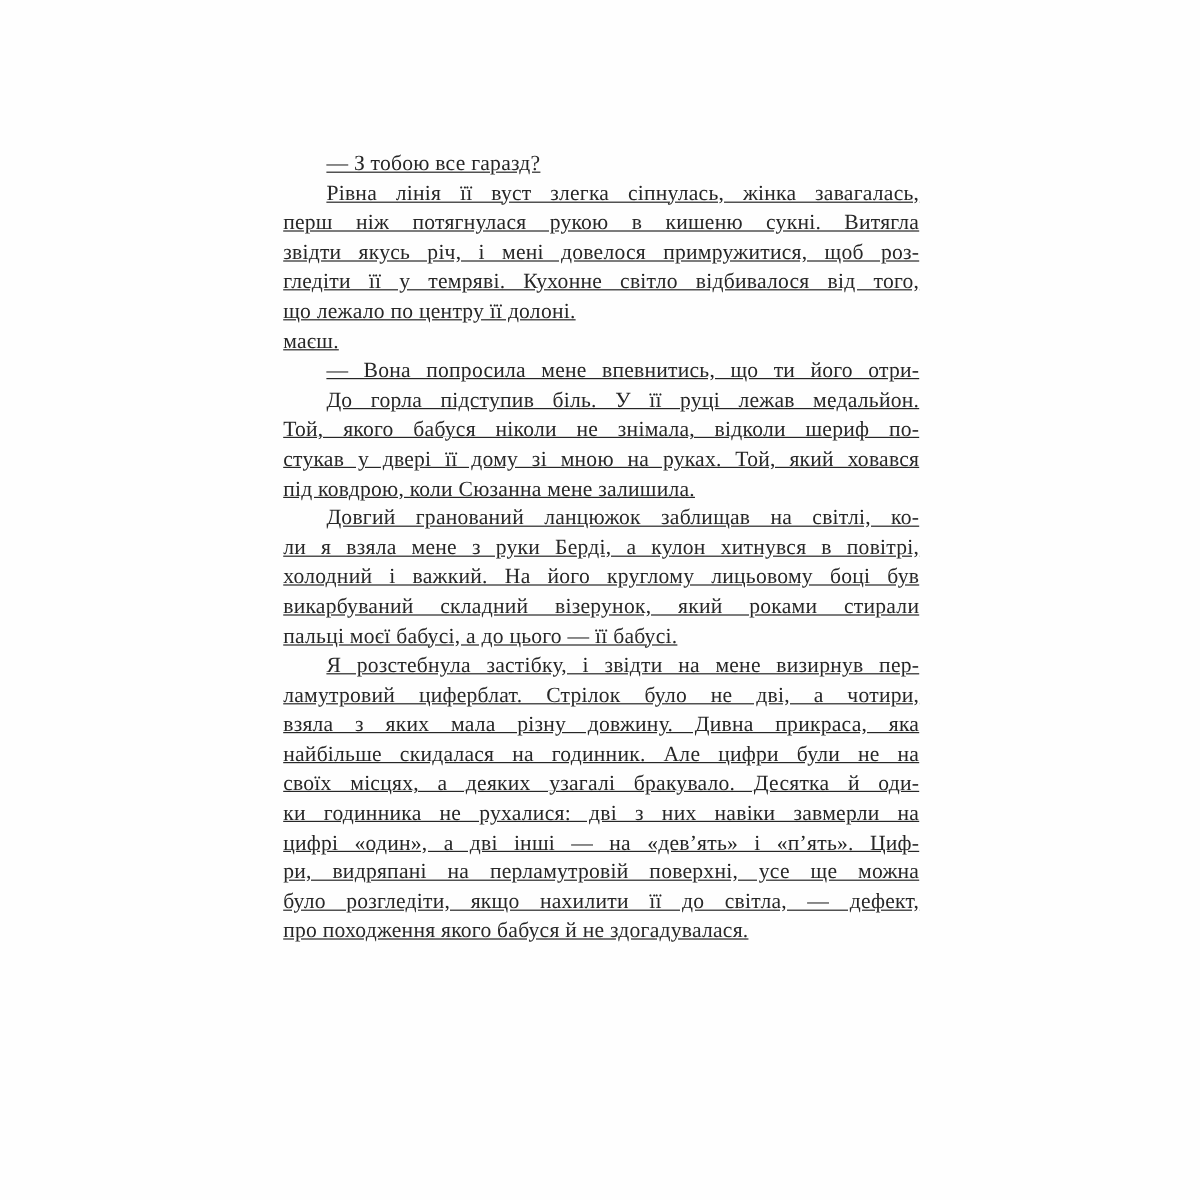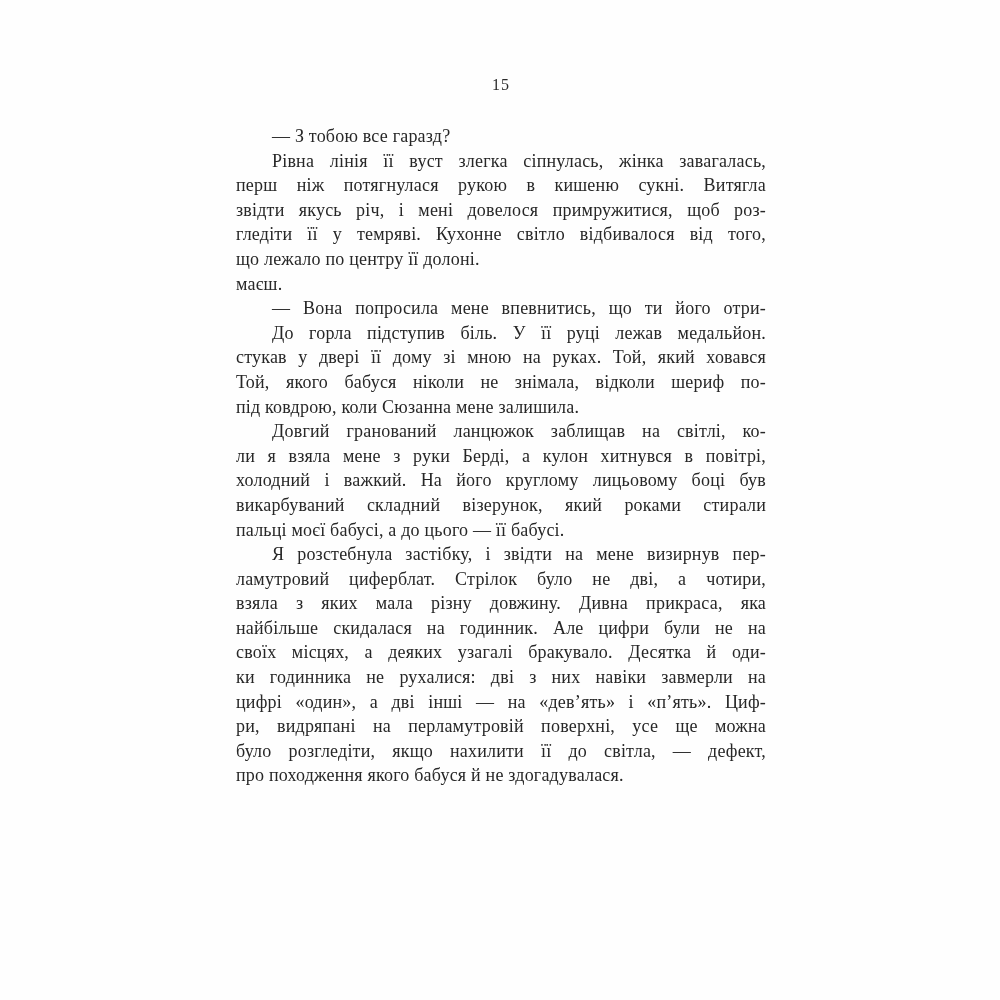--- a/index.html
+++ b/index.html
@@ -40,34 +40,34 @@
   }
   .para {
     margin: 0;
     padding: 0;
   }
   .line {
     display: block;
     text-align: justify;
     text-align-last: justify;
     white-space: normal;
+    text-decoration: underline;
   }
   .line.first {
     text-indent: 36px;
   }
   .line.last {
     text-align-last: auto;
   }
 </style>
 </head>
 <body>
 
 <div class="scan-page">
 
-  <div class="page-number">15</div>
 
   <div class="text-block">
 
     <div class="para">
       <span class="line first last">— З тобою все гаразд?</span>
     </div>
 
     <div class="para">
       <span class="line first">Рівна лінія її вуст злегка сіпнулась, жінка завагалась,</span>
       <span class="line">перш ніж потягнулася рукою в кишеню сукні. Витягла</span>
@@ -76,22 +76,22 @@
       <span class="line last">що лежало по центру її долоні.</span>
     </div>
 
     <div class="para">
       <span class="line last">маєш.</span>
       <span class="line first">— Вона попросила мене впевнитись, що ти його отри-</span>
     </div>
 
     <div class="para">
       <span class="line first">До горла підступив біль. У її руці лежав медальйон.</span>
+      <span class="line">Той, якого бабуся ніколи не знімала, відколи шериф по-</span>
       <span class="line">стукав у двері її дому зі мною на руках. Той, який ховався</span>
-      <span class="line">Той, якого бабуся ніколи не знімала, відколи шериф по-</span>
       <span class="line last">під ковдрою, коли Сюзанна мене залишила.</span>
     </div>
 
     <div class="para">
       <span class="line first">Довгий гранований ланцюжок заблищав на світлі, ко-</span>
       <span class="line">ли я взяла мене з руки Берді, а кулон хитнувся в повітрі,</span>
       <span class="line">холодний і важкий. На його круглому лицьовому боці був</span>
       <span class="line">викарбуваний складний візерунок, який роками стирали</span>
       <span class="line last">пальці моєї бабусі, а до цього — її бабусі.</span>
     </div>

